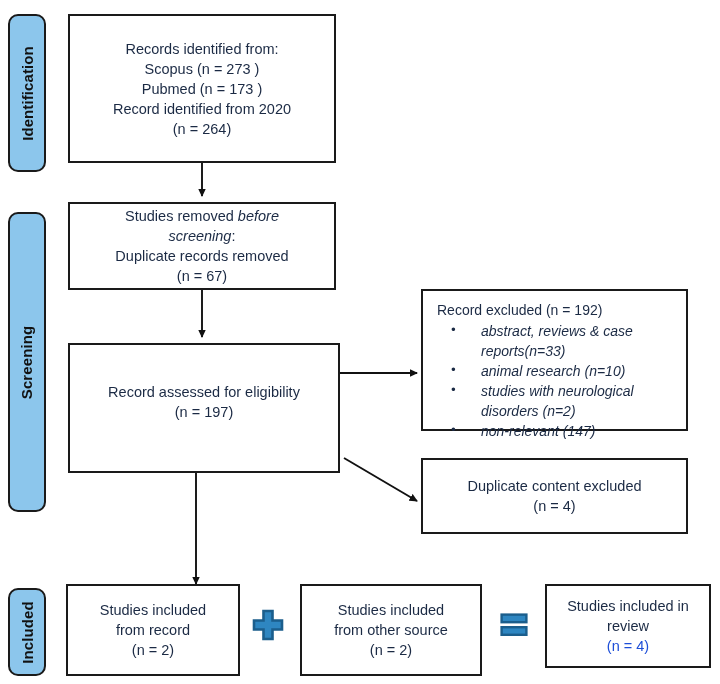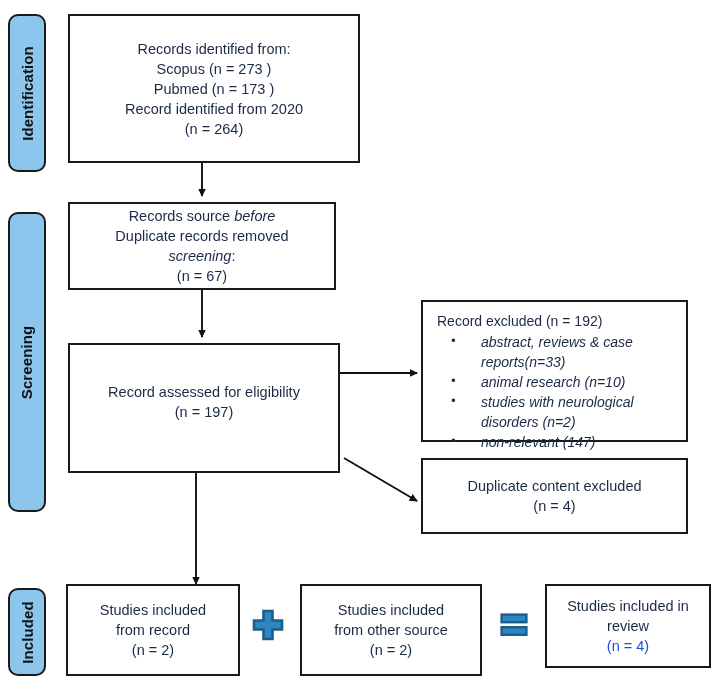--- a/index.html
+++ b/index.html
@@ -128,47 +128,47 @@
   </div>
 
   <div class="stage-bar" style="left:8px; top:212px; width:38px; height:300px;">
     <span class="stage-label">Screening</span>
   </div>
 
   <div class="stage-bar" style="left:8px; top:588px; width:38px; height:88px;">
     <span class="stage-label">Included</span>
   </div>
 
-  <div class="box" style="left:68px; top:14px; width:292px; height:149px;">
+  <div class="box" style="left:68px; top:14px; width:268px; height:149px;">
     <div class="box-text">
       <div>Records identified from:</div>
       <div>Scopus (n = 273 )</div>
       <div>Pubmed (n = 173 )</div>
       <div>Record identified from 2020</div>
       <div>(n = 264)</div>
     </div>
   </div>
 
   <div class="box" style="left:68px; top:202px; width:268px; height:88px;">
     <div class="box-text">
-      <div><span>Records source </span><span class="italic">before</span></div>
+      <div><span>Studies removed </span><span class="italic">before</span></div>
+      <div><span class="italic">screening</span><span>:</span></div>
       <div>Duplicate records removed</div>
-      <div><span class="italic">screening</span><span>:</span></div>
       <div>(n = 67)</div>
     </div>
   </div>
 
   <div class="box" style="left:68px; top:343px; width:272px; height:130px;">
     <div class="box-text" style="transform:translateY(-6px);">
       <div>Record assessed for eligibility</div>
       <div>(n = 197)</div>
     </div>
   </div>
 
-  <div class="box exclusion" style="left:421px; top:300px; width:267px; height:142px; font-size:14px;">
+  <div class="box exclusion" style="left:421px; top:289px; width:267px; height:142px; font-size:14px;">
     <div class="box-text">
       <div class="excl-title">Record excluded (n = 192)</div>
       <ul class="excl-list">
         <li>abstract, reviews &amp; case reports(n=33)</li>
         <li>animal research (n=10)</li>
         <li>studies with neurological disorders (n=2)</li>
         <li>non-relevant (147)</li>
       </ul>
     </div>
   </div>

